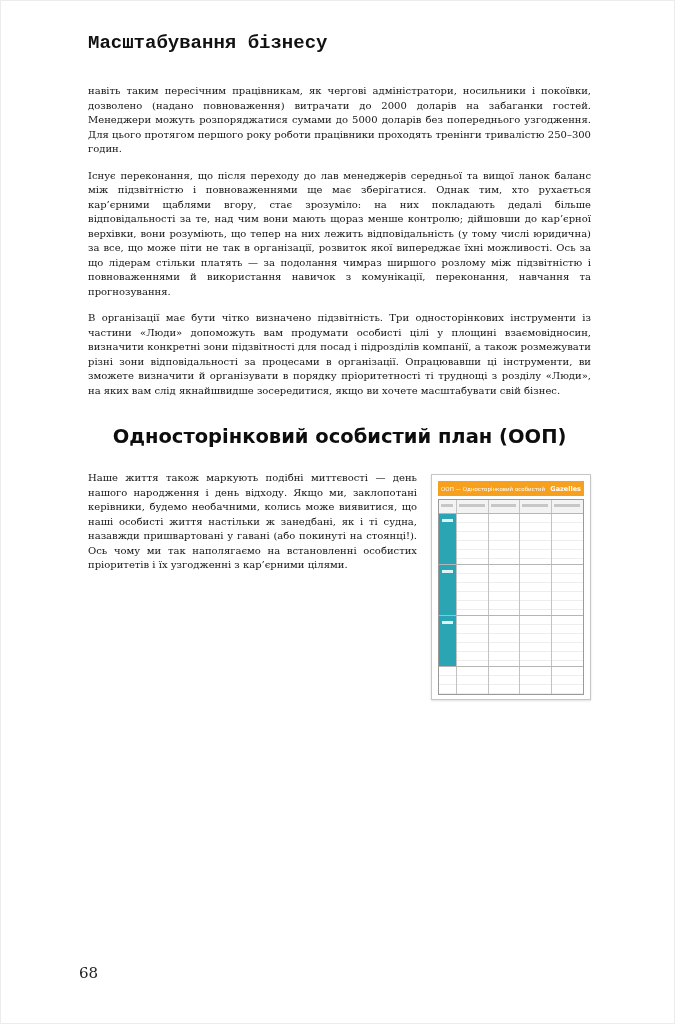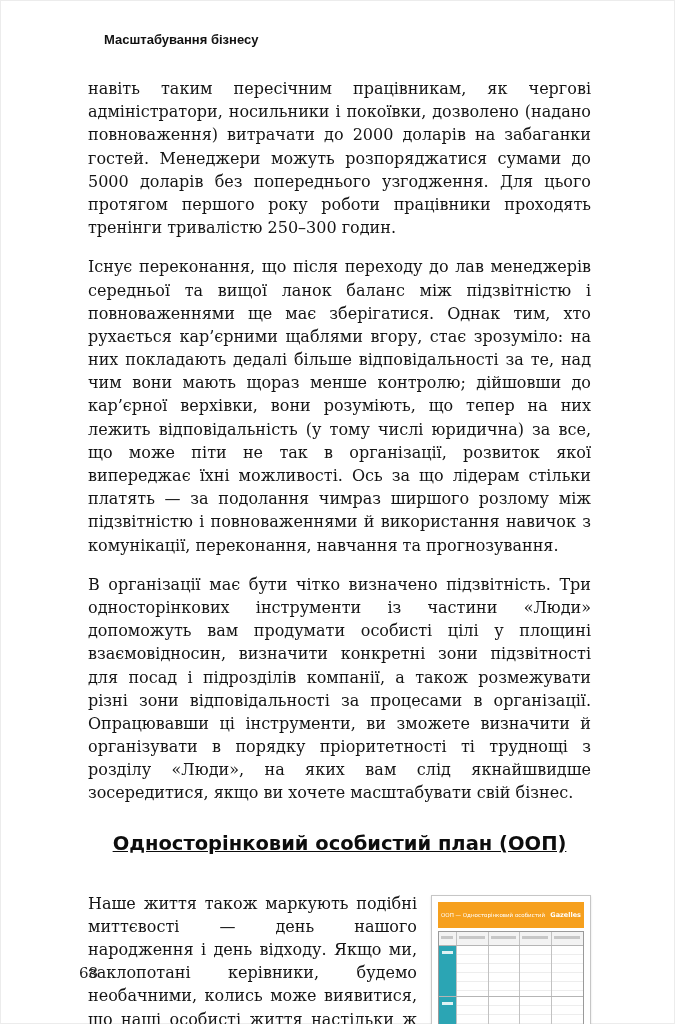--- a/index.html
+++ b/index.html
@@ -4,40 +4,40 @@
 <style>
   html, body { margin: 0; padding: 0; background: #f4f4f4; }
   .page {
     width: 675px; height: 1024px; box-sizing: border-box;
     margin: 0 auto; background: #ffffff; position: relative;
     padding: 32px 84px 0 88px; overflow: hidden;
     font-family: "DejaVu Serif", serif; color: #141414;
     box-shadow: inset 0 0 0 1px #ececec;
   }
   .running-header {
-    font-family: Liberation Sans, sans-serif; font-weight: bold;
-    font-size: 13px; margin: 0 0 30px 16px; color: #111;
+    font-family: Liberation Mono, monospace; font-weight: bold;
+    font-size: 19px; margin: 0 0 30px 0; color: #111;
   }
   .body-text p {
-    font-size: 16px; line-height: 1.45; text-align: justify;
-    margin: 16px 0 12px 0;
+    font-size: 10px; line-height: 1.45; text-align: justify;
+    margin: 8px 0 12px 0;
   }
   .section-heading {
     font-family: "DejaVu Sans", sans-serif; font-weight: bold;
-    font-size: 19.5px; text-align: center; margin: 27px 0 37px 0; color: #0d0d0d; text-decoration: underline;
+    font-size: 19.5px; text-align: center; margin: 27px 0 23px 0; color: #0d0d0d;
   }
   .wrap-section { overflow: visible; }
   
   .figure-card {
     float: right; width: 160px; margin: 3px 0 8px 14px;
     background: #fff; border: 1px solid #c6c6c6; box-shadow: 0 1px 2px rgba(0,0,0,.12);
     padding: 6px 6px 4px 6px; box-sizing: border-box;
   }
   .fig-orange {
-    height: 26px; background: #F6A01E; display: flex; align-items: center;
+    height: 15px; background: #F6A01E; display: flex; align-items: center;
     justify-content: space-between; padding: 0 3px; box-sizing: border-box;
   }
   .fig-title {
     color: #fff; font-family: "DejaVu Sans", sans-serif; font-size: 5.5px;
     white-space: nowrap; overflow: hidden; max-width: 105px;
   }
   .fig-logo {
     color: #fff; font-family: "DejaVu Sans", sans-serif; font-weight: bold;
     font-size: 6.5px; white-space: nowrap;
   }

